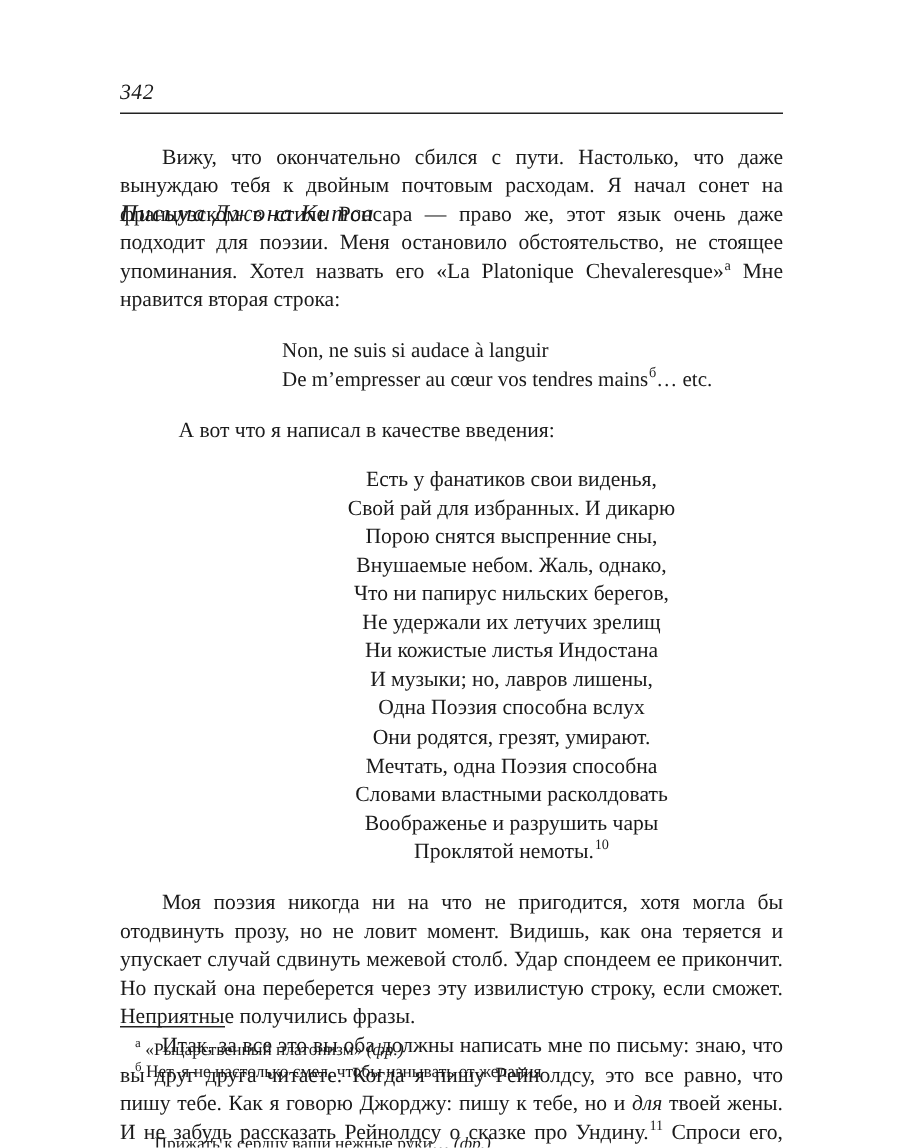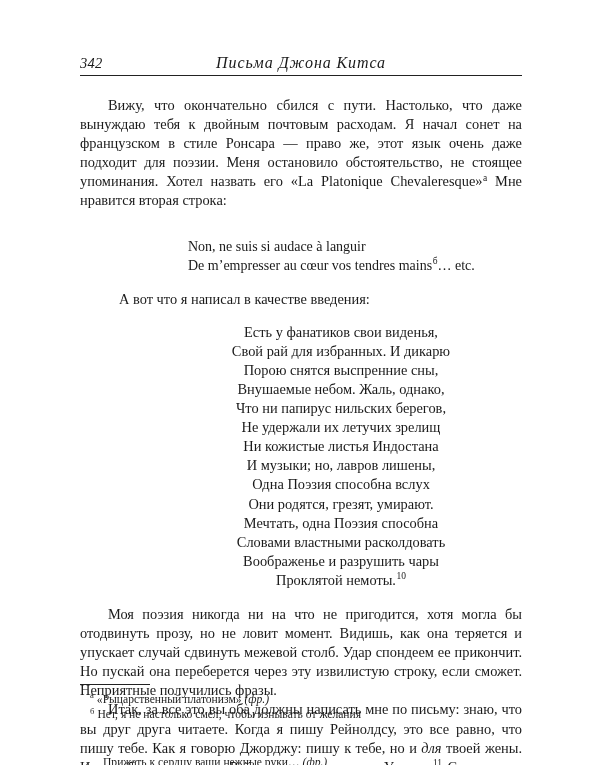--- a/index.html
+++ b/index.html
@@ -31,20 +31,21 @@
     position: absolute;
     left: 80px;
     top: 54px;
     width: 442px;
     height: 22px;
   }
   .runhead-inner {
     display: flex;
     align-items: baseline;
     height: 20px;
+    flex-direction: column;
   }
   .folio {
     font-style: italic;
     font-size: 14.5px;
     letter-spacing: 0.3px;
     width: 80px;
     flex: 0 0 80px;
   }
   .runhead-title {
     flex: 1 1 auto;
@@ -78,21 +79,21 @@
     font-size: 14.4px;
     line-height: 19.1px;
     text-indent: 28px;
     hyphens: manual;
   }
   p.spaced {
     margin-top: 15px;
   }
 
   .quote-fr {
-    margin-top: 26px;
+    margin-top: 14px;
     margin-left: 108px;
     font-size: 14px;
     line-height: 19px;
   }
   .quote-fr .ln {
     display: block;
   }
 
   .lead-in {
     margin: 11px;

